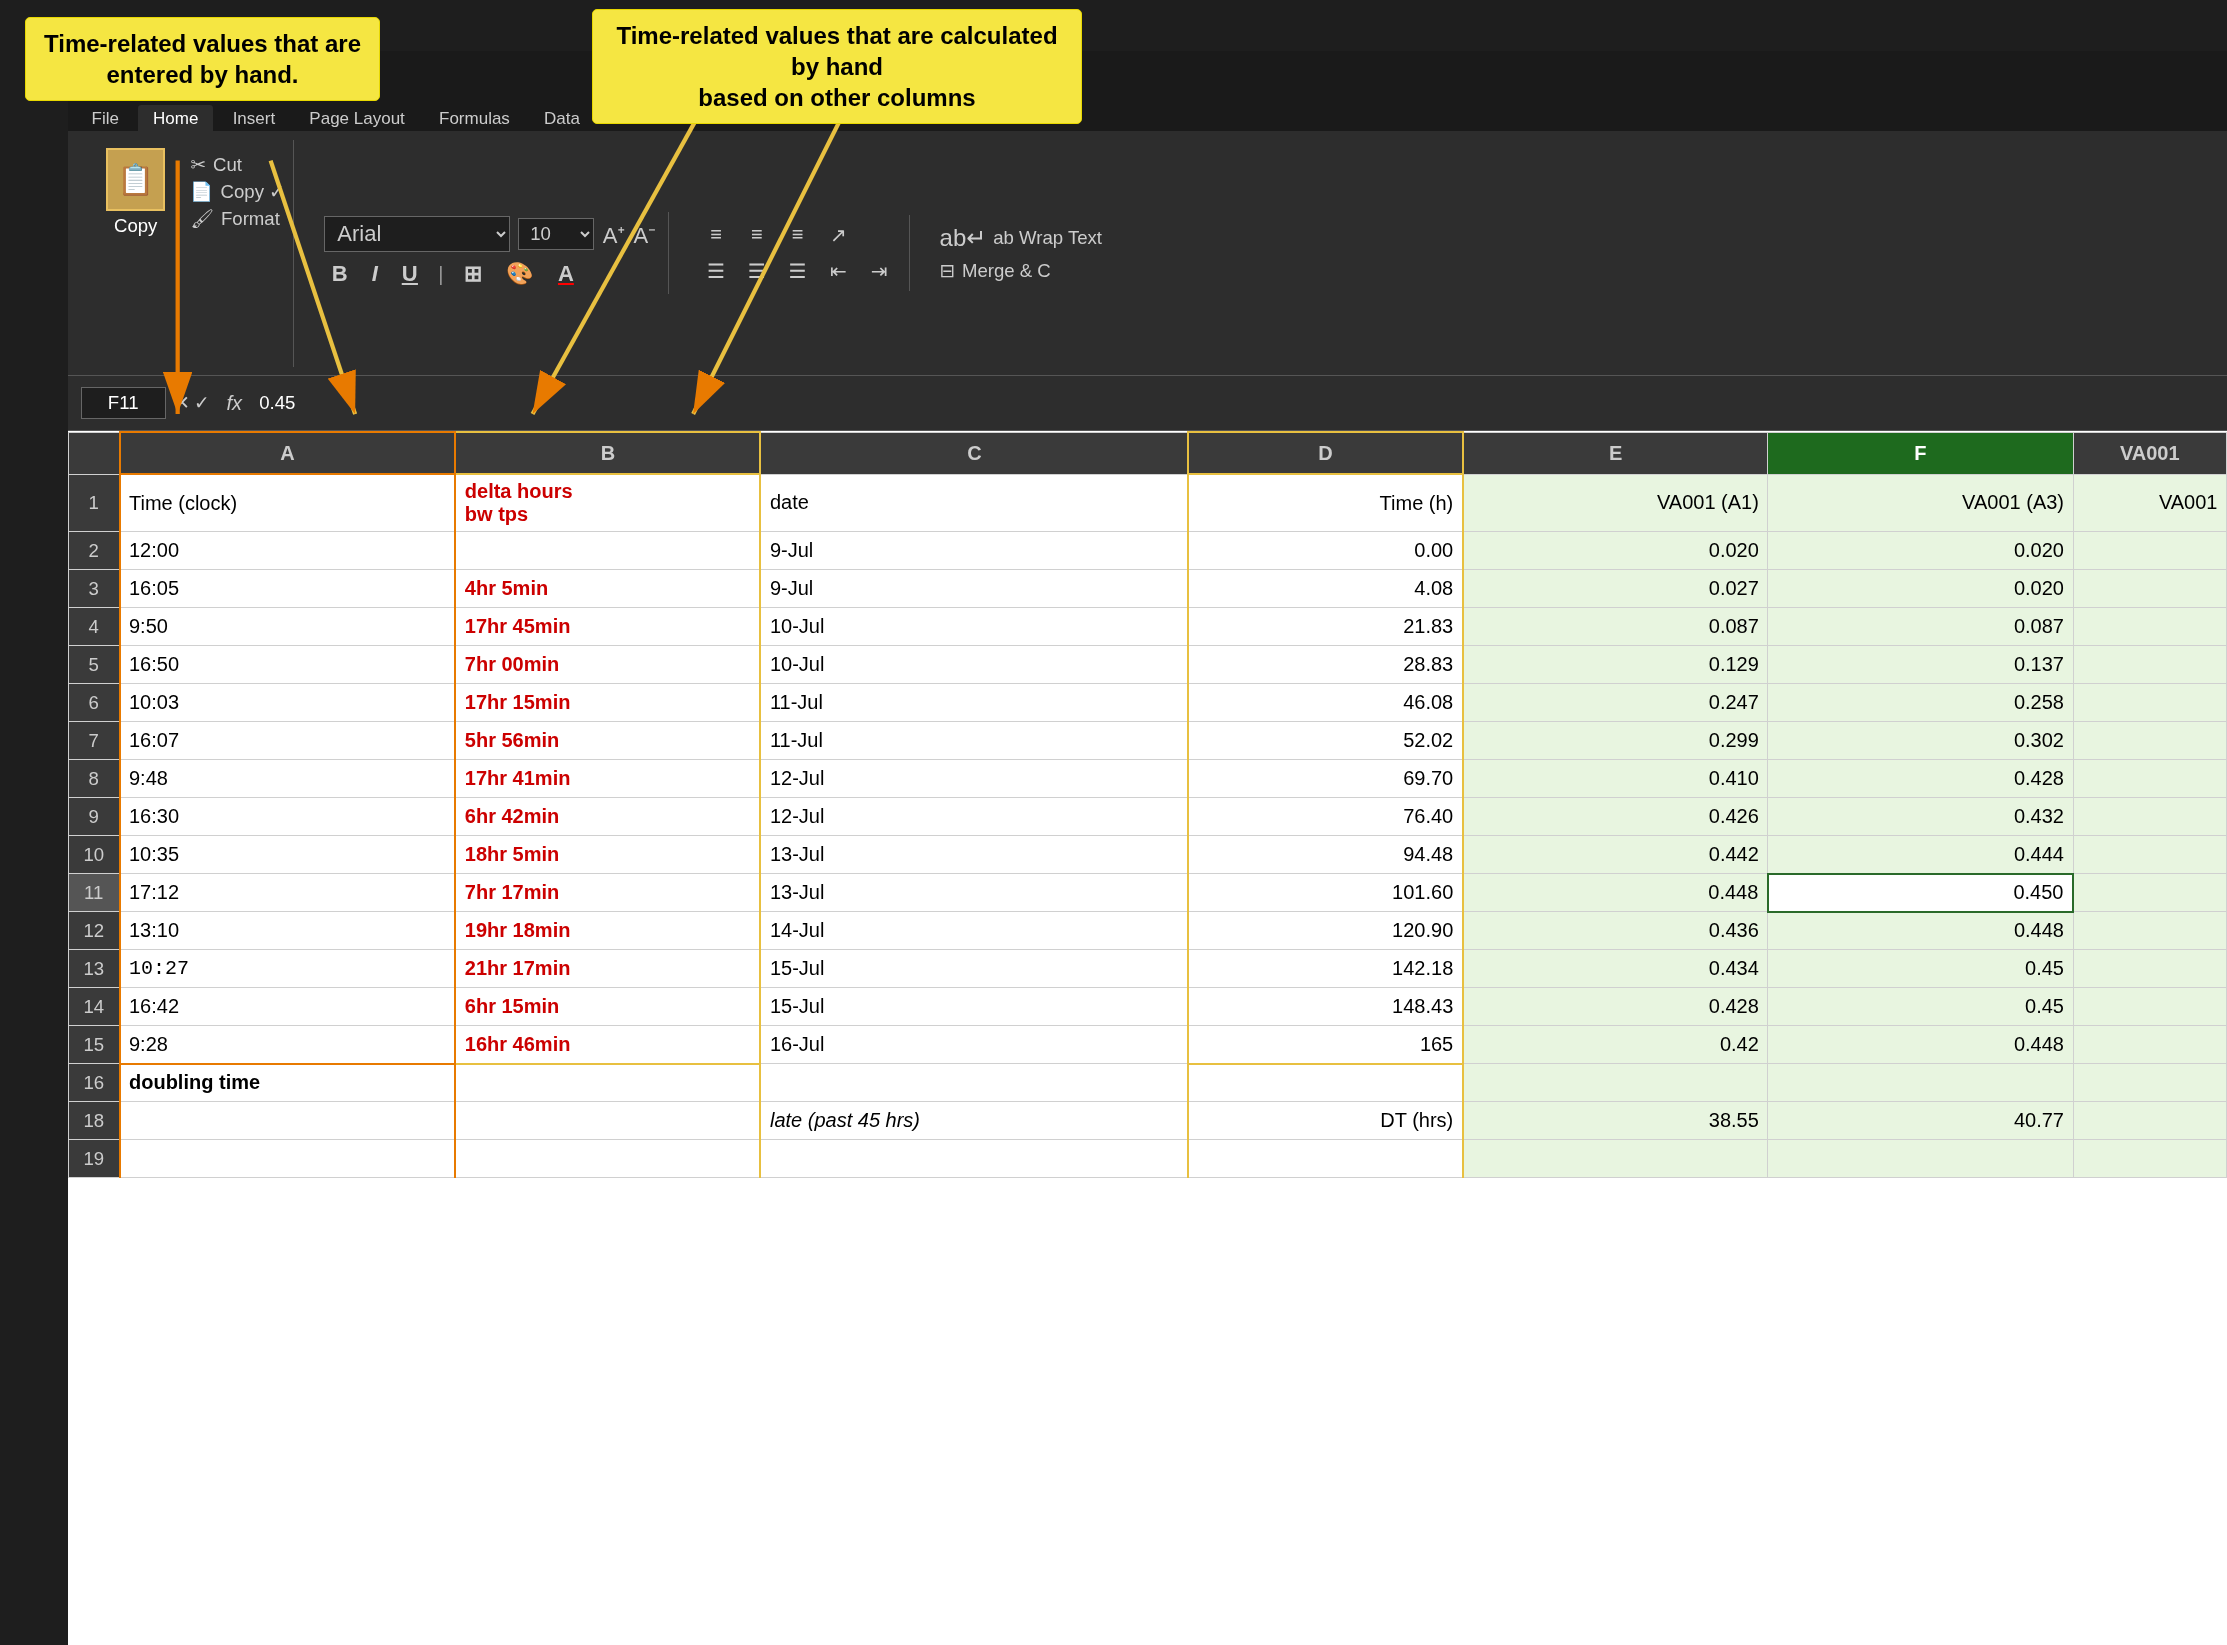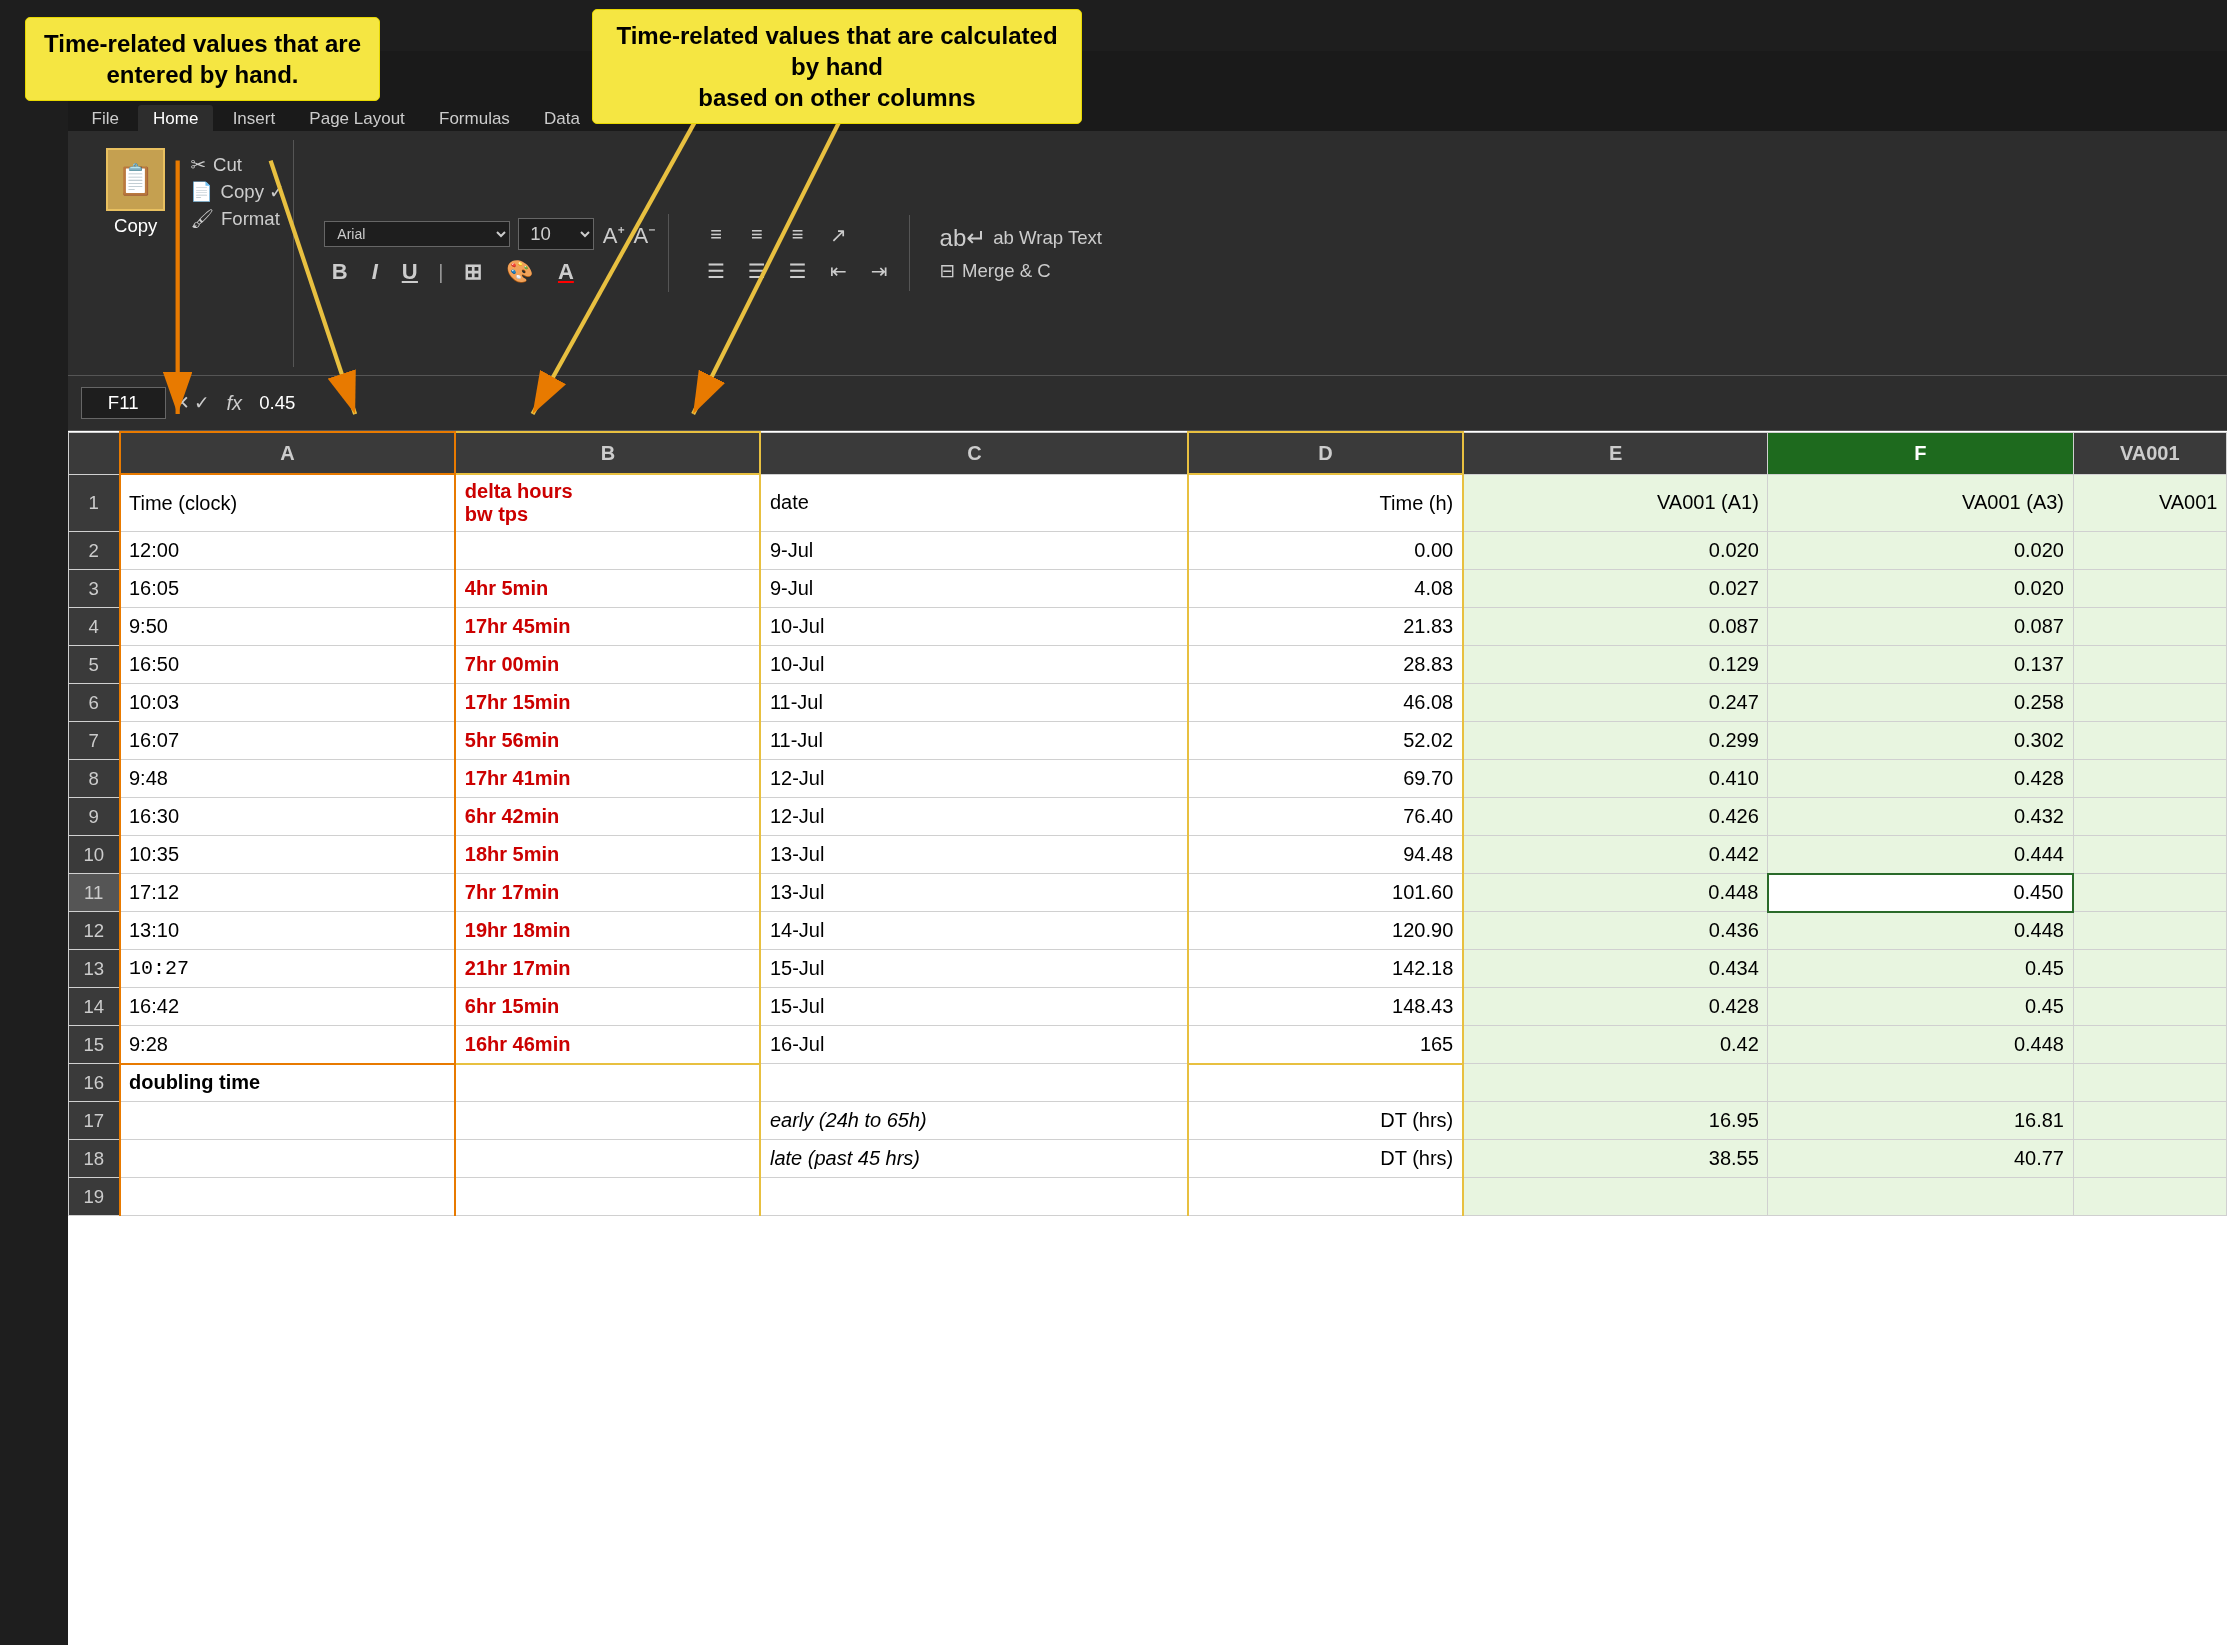--- a/index.html
+++ b/index.html
@@ -115,21 +115,21 @@
       gap: 8.5px;
       color: #ccc;
       font-size: 20px;
     }
 
     .font-dropdown {
       background: #1e1e1e;
       border: 0.8px solid #666;
       color: #ccc;
       padding: 3.4px 8.5px;
-      font-size: 14px;
+      font-size: 22px;
       width: 186px;
     }
 
     .font-size-dropdown {
       background: #1e1e1e;
       border: 0.8px solid #666;
       color: #ccc;
       padding: 3.4px 6.8px;
       font-size: 18.6px;
       width: 76px;
@@ -675,30 +675,20 @@
           <th class="row-header">16</th>
           <td class="cell doubling-time-cell" style="border-left: 2.5px solid rgb(232, 122, 0); border-right: 2.5px solid rgb(232, 122, 0); font-weight: bold;">doubling time</td>
           <td class="cell" style="border-left: 2.5px solid rgb(232, 192, 64); border-right: 2.5px solid rgb(232, 192, 64);"></td>
           <td class="cell"></td>
           <td class="cell cell-right" style="border-left: 2.5px solid rgb(232, 192, 64); border-right: 2.5px solid rgb(232, 192, 64); text-align: right;"></td>
           <td class="cell cell-right cell-green-bg"></td>
           <td class="cell cell-right cell-green-bg"></td>
           <td class="cell cell-right cell-green-bg"></td>
         </tr>
         <tr>
-          <th class="row-header">17</th>
-          <td class="cell" style="border-left: 2.5px solid rgb(232, 122, 0); border-right: 2.5px solid rgb(232, 122, 0);"></td>
-          <td class="cell" style="border-left: 2.5px solid rgb(232, 192, 64); border-right: 2.5px solid rgb(232, 192, 64);"></td>
-          <td class="cell" style="font-style: italic;">early (24h to 65h)</td>
-          <td class="cell cell-right" style="border-left: 2.5px solid rgb(232, 192, 64); border-right: 2.5px solid rgb(232, 192, 64); text-align: right;">DT (hrs)</td>
-          <td class="cell cell-right cell-green-bg">16.95</td>
-          <td class="cell cell-right cell-green-bg">16.81</td>
-          <td class="cell cell-right cell-green-bg"></td>
-        </tr>
-        <tr>
           <th class="row-header">18</th>
           <td class="cell" style="border-left: 2.5px solid rgb(232, 122, 0); border-right: 2.5px solid rgb(232, 122, 0);"></td>
           <td class="cell" style="border-left: 2.5px solid rgb(232, 192, 64); border-right: 2.5px solid rgb(232, 192, 64);"></td>
           <td class="cell" style="font-style: italic;">late (past 45 hrs)</td>
           <td class="cell cell-right" style="border-left: 2.5px solid rgb(232, 192, 64); border-right: 2.5px solid rgb(232, 192, 64); text-align: right;">DT (hrs)</td>
           <td class="cell cell-right cell-green-bg">38.55</td>
           <td class="cell cell-right cell-green-bg">40.77</td>
           <td class="cell cell-right cell-green-bg"></td>
         </tr>
         <tr>

